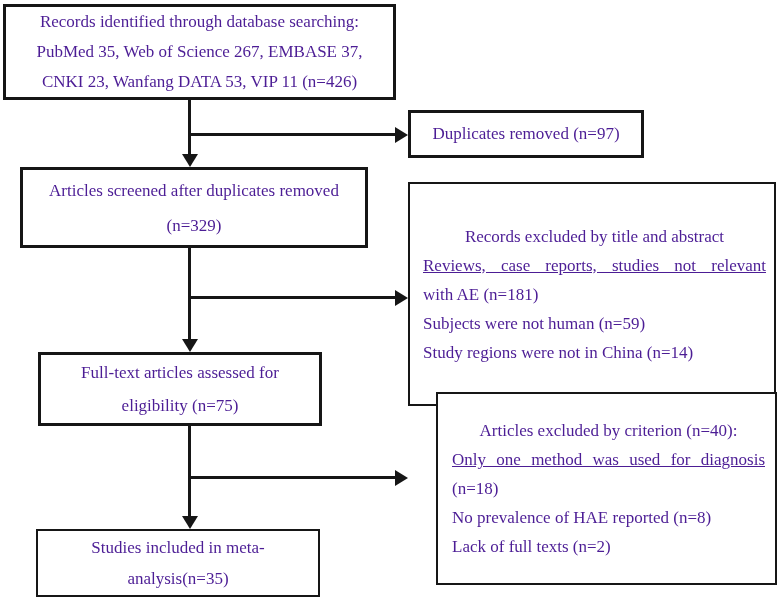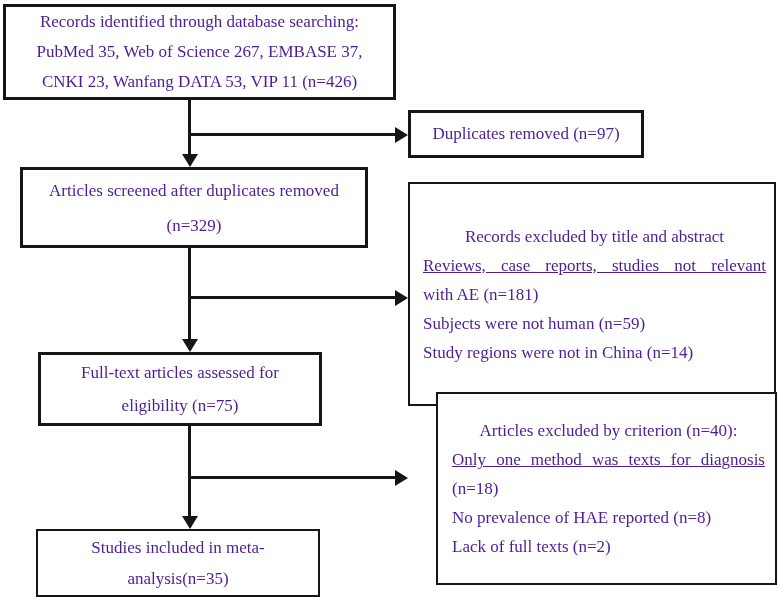--- a/index.html
+++ b/index.html
@@ -102,21 +102,21 @@
     <div class="bline left">Study regions were not in China (n=14)</div>
   </div>
 
   <div class="box b-fulltext">
     <div class="bline center">Full-text articles assessed for</div>
     <div class="bline center">eligibility (n=75)</div>
   </div>
 
   <div class="box b-art-excl">
     <div class="bline center">Articles excluded by criterion (n=40):</div>
-    <div class="bline jline">Only one method was texts for diagnosis</div>
+    <div class="bline jline">Only one method was used for diagnosis</div>
     <div class="bline left">(n=18)</div>
     <div class="bline left">No prevalence of HAE reported (n=8)</div>
     <div class="bline left">Lack of full texts (n=2)</div>
   </div>
 
   <div class="box b-included">
     <div class="bline center">Studies included in meta-</div>
     <div class="bline center">analysis(n=35)</div>
   </div>
 

